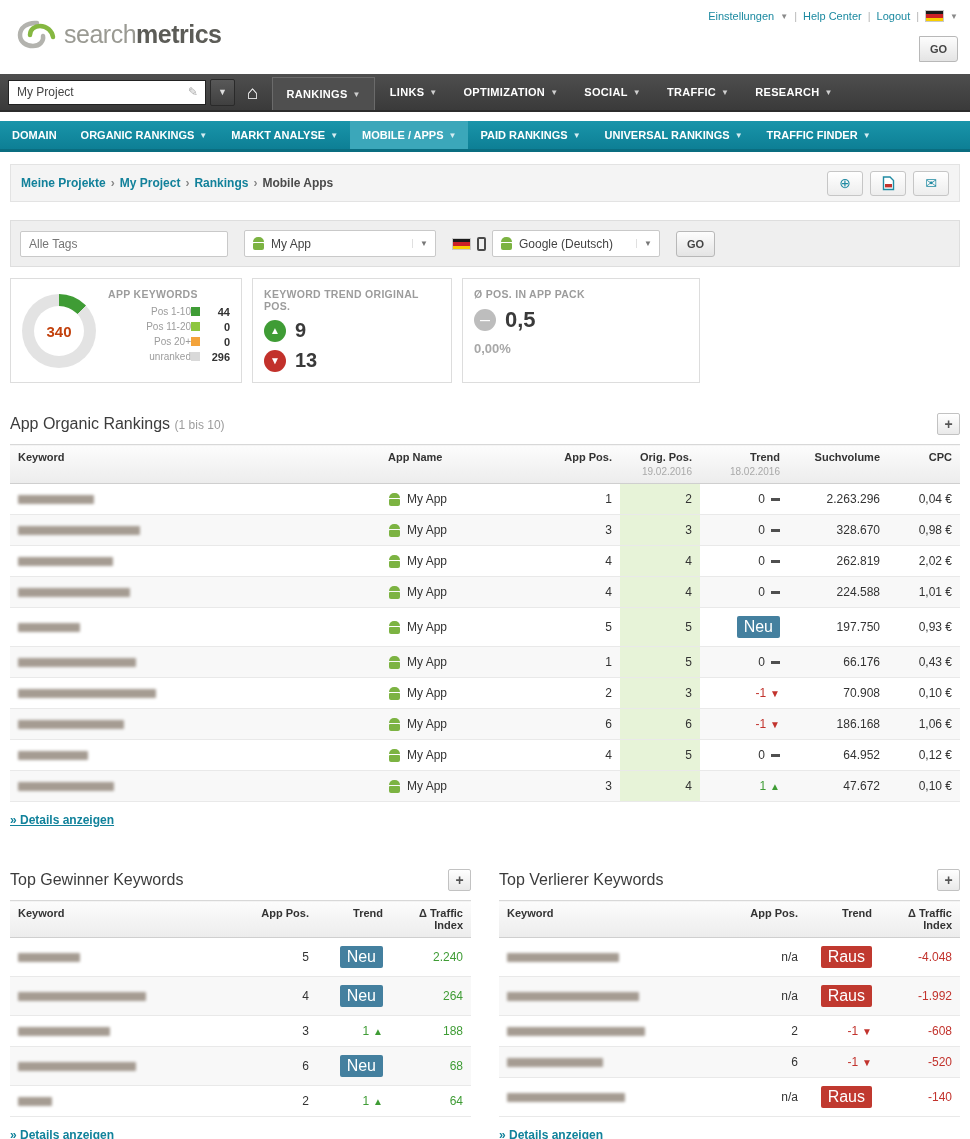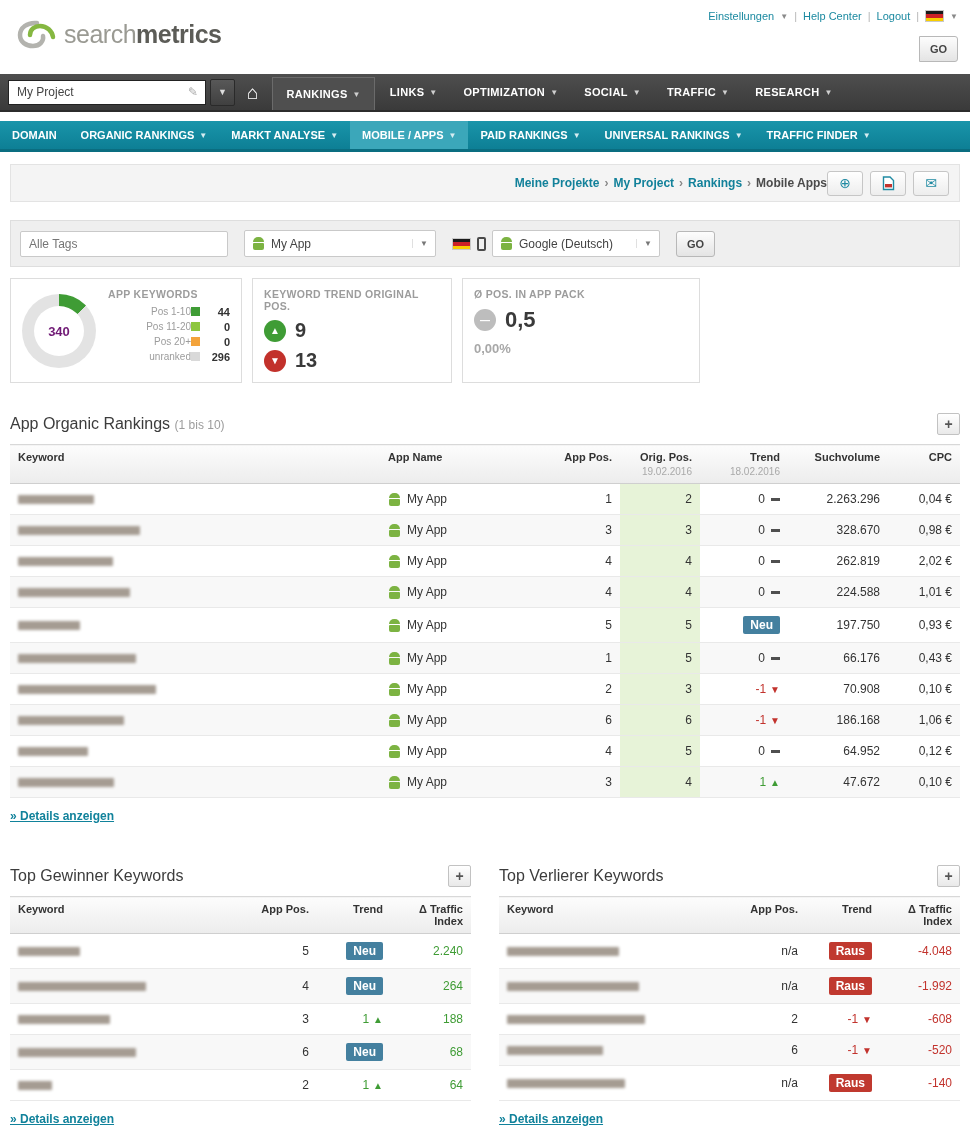--- a/index.html
+++ b/index.html
@@ -46,21 +46,21 @@
   
   .subnav { margin-top:9px; height:31px; background:linear-gradient(#1a95aa,#0d7f95);
             border-bottom:3px solid #0a6d80; display:flex; align-items:stretch; }
   .subnav-item { display:flex; align-items:center; gap:5px; padding:0 12px; color:#fff;
                  font-size:11px; font-weight:bold; cursor:pointer; }
   .subnav-item.active { background:#3ba7ba; }
   .subnav-item .caret { color:#d6ecf1; }
 
   
   .breadcrumb-bar { margin:12px 10px 0; background:#f4f4f4; border:1px solid #e3e3e3;
-                    height:38px; display:flex; align-items:center; justify-content:flex-end; padding:0 10px; }
+                    height:38px; display:flex; align-items:center; justify-content:space-between; padding:0 10px; }
   .breadcrumb { font-size:12px; font-weight:bold; color:#777; }
   .breadcrumb a { color:#12819a; }
   .bc-sep { color:#888; margin:0 5px; }
   .bc-current { color:#4a4a4a; }
   .bc-actions { display:flex; gap:7px; }
   .icon-btn { width:36px; height:25px; border:1px solid #c6c6c6; border-radius:3px;
               background:linear-gradient(#ffffff,#ededed); color:#1f8aa2; font-size:14px;
               display:flex; align-items:center; justify-content:center; }
 
   
@@ -84,21 +84,21 @@
   
   .cards { margin:11px 10px 0; display:flex; gap:10px; }
   .card { background:#fff; border:1px solid #ddd; height:105px; padding:9px 11px; }
   .card-title { font-size:10.5px; font-weight:bold; color:#9c9c9c; letter-spacing:.3px; }
   .card1 { width:232px; display:flex; gap:12px; }
   .donut-wrap { position:relative; width:74px; height:74px; margin-top:6px; flex:none; }
   .donut { position:absolute; inset:0; border-radius:50%;
            background:conic-gradient(#3f9c35 0deg 47deg, #e3e3e3 47deg 360deg); }
   .donut::after { content:""; position:absolute; inset:12px; background:#fff; border-radius:50%; }
   .donut-label { position:absolute; inset:0; display:flex; align-items:center; justify-content:center;
-                 font-size:13px; font-weight:bold; color:#701a75; z-index:1; }
+                 font-size:15px; font-weight:bold; color:#c2410c; z-index:1; }
   .leg { margin-top:4px; }
   .leg-row { display:flex; align-items:center; justify-content:flex-end; height:15px; }
   .leg-label { font-size:10px; color:#9c9c9c; }
   .leg-box { width:9px; height:9px; flex:none; }
   .leg-val { width:30px; text-align:right; font-size:11px; font-weight:bold; color:#333; }
   .card2 { width:200px; }
   .card3 { width:238px; }
   .trend-big { display:flex; align-items:center; gap:9px; margin-top:7px; }
   .circle-icon { width:22px; height:22px; border-radius:50%; color:#fff; font-size:10px;
                  display:flex; align-items:center; justify-content:center; flex:none; }
@@ -126,21 +126,21 @@
   td.green-col { background:#e7f3d8 !important; }
   .kw-blur { display:inline-block; height:9px; border-radius:1px; background:#a59c92;
              filter:blur(1.7px); vertical-align:middle; }
   .app-cell { display:flex; align-items:center; gap:6px; }
   .trend-flat { display:inline-block; width:9px; height:3px; background:#4f4f4f; margin-left:6px; vertical-align:2px; }
   .tri { font-size:10px; margin-left:4px; }
   .tri.up { color:#3f9c35; }
   .tri.down { color:#c2332d; }
   .t-up { color:#3f9c35; }
   .t-down { color:#c2332d; }
-  .badge { display:inline-block; padding:2px 7px; border-radius:2px; color:#fff; font-size:12px; font-weight:bold; }
+  .badge { display:inline-block; padding:2px 7px; border-radius:2px; color:#fff; font-size:16px; font-weight:normal; }
   .badge.neu { background:#44809f; }
   .badge.raus { background:#c0392f; }
   .delta-pos { color:#3f9c35; }
   .delta-neg { color:#c2332d; }
   .details-link { display:inline-block; margin-top:11px; color:#11829b; font-weight:bold;
                   font-size:12px; text-decoration:underline; }
 
   .bottom { margin:42px 10px 0 10px; display:flex; gap:28px; padding-bottom:14px; }
   .panel { flex:1; min-width:0; }
 </style>

